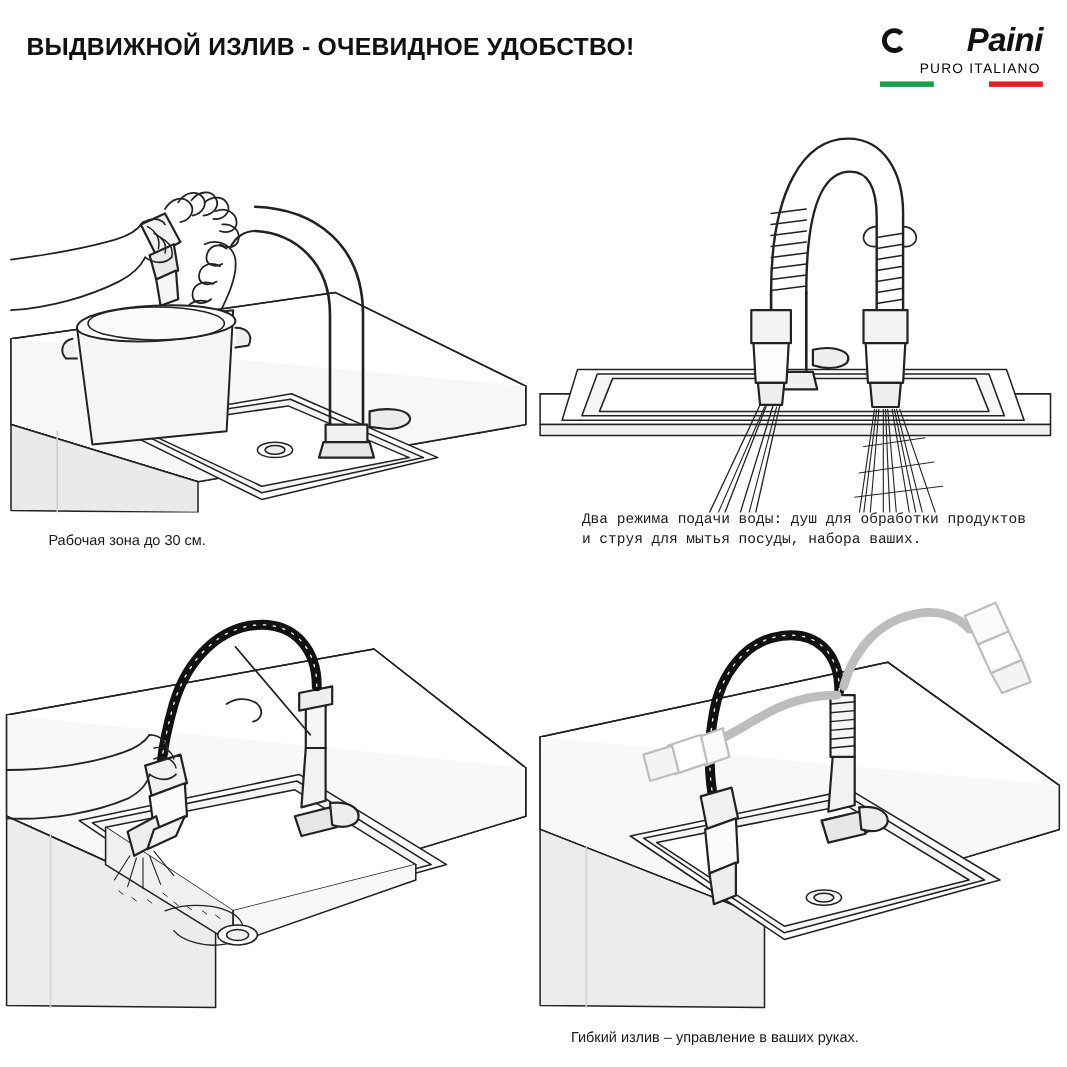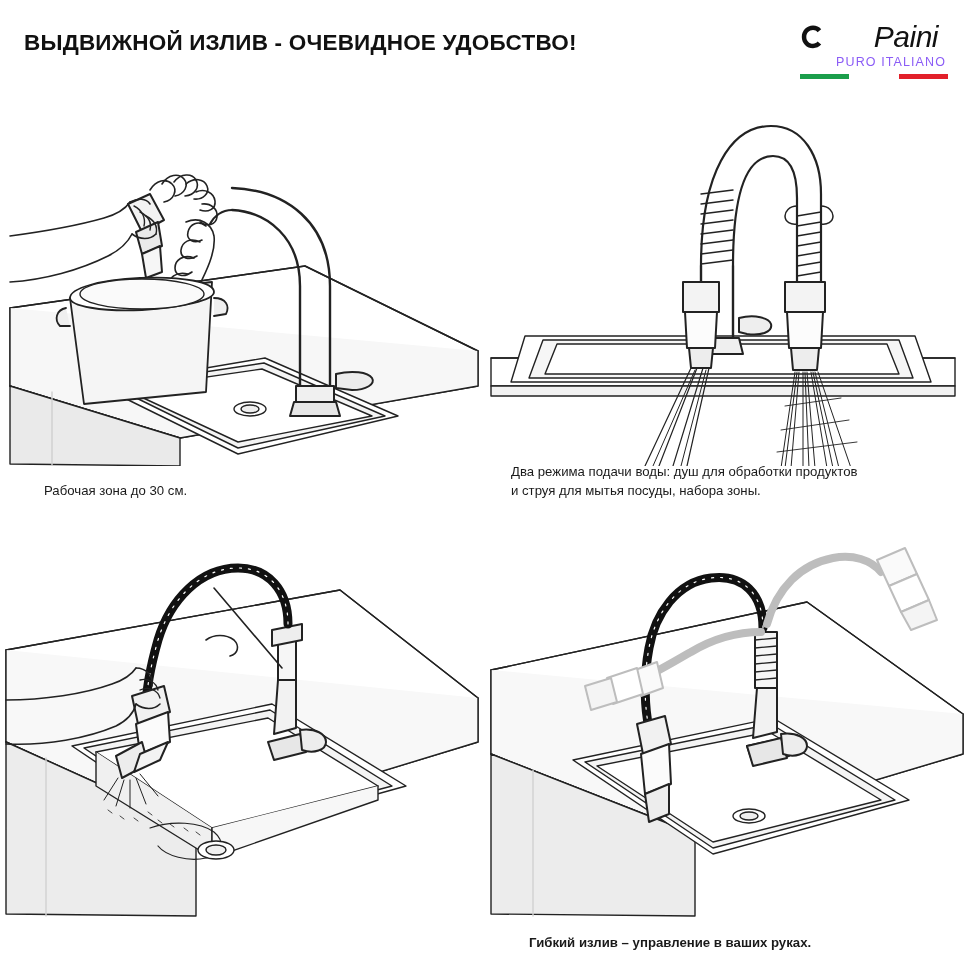--- a/index.html
+++ b/index.html
@@ -42,43 +42,43 @@
   }
   .logo {
     position: absolute;
     right: 22px;
     top: 22px;
     width: 148px;
     height: 62px;
   }
   .logo-word {
     position: absolute;
-    right: 10px;
+    right: 0;
     top: 0;
     font-size: 30px;
-    font-weight: normal;
+    font-weight: bold;
     font-style: italic;
     letter-spacing: -0.5px;
     color: #111111;
     line-height: 30px;
   }
   .logo-mark {
     position: absolute;
     left: 0;
     top: 2px;
     width: 26px;
     height: 26px;
   }
   .logo-sub {
     position: absolute;
     right: 2px;
     top: 33px;
     font-size: 12.5px;
     letter-spacing: 1.1px;
-    color: #8b5cf6;
+    color: #000000;
   }
   .logo-flag {
     position: absolute;
     right: 0;
     top: 52px;
     width: 148px;
     height: 5px;
     display: flex;
   }
   .logo-flag span { flex: 1 1 33.33%; height: 100%; }
@@ -113,22 +113,22 @@
   .caption {
     position: absolute;
     left: 44px;
     right: 12px;
     bottom: 18px;
     font-size: 13.2px;
     line-height: 18.5px;
     color: #1a1a1a;
   }
   .panel.p1 .caption, .panel.p2 .caption { bottom: 28px; }
-  .panel.p2 .caption { left: 26px; right: 4px; }
-  .panel.p4 .caption { left: 44px; font-weight: bold; }
+  .panel.p2 .caption { left: 44px; right: 4px; font-family: Liberation Mono, monospace; }
+  .panel.p4 .caption { left: 34px; }
   .caption .line { display: block; white-space: nowrap; }
   .panel.p2 .caption .line { white-space: normal; }
 
   svg { display: block; }
 </style>
 </head>
 <body>
 
 <div class="page">
 
@@ -307,21 +307,21 @@
             <g stroke-width="0.9">
               <path d="M300 320 L356 312"></path>
               <path d="M296 344 L364 334"></path>
               <path d="M292 366 L372 356"></path>
             </g>
           </g>
         </svg>
       </div>
       <div class="caption">
         <span class="line">Два режима подачи воды: душ для обработки продуктов</span>
-        <span class="line">и струя для мытья посуды, набора зоны.</span>
+        <span class="line">и струя для мытья посуды, набора ваших.</span>
       </div>
     </div>
 
     <div class="panel p3">
       <div class="art">
         <svg width="485" height="390" viewBox="0 0 485 390">
           <g fill="none" stroke="#222" stroke-width="1.4" stroke-linejoin="round" stroke-linecap="round">
 
             <path d="M6 122 L340 62 L478 170 L478 214 L196 300 L6 214 Z" fill="#ffffff"></path>
             <path d="M6 122 L340 62 L478 170"></path>

